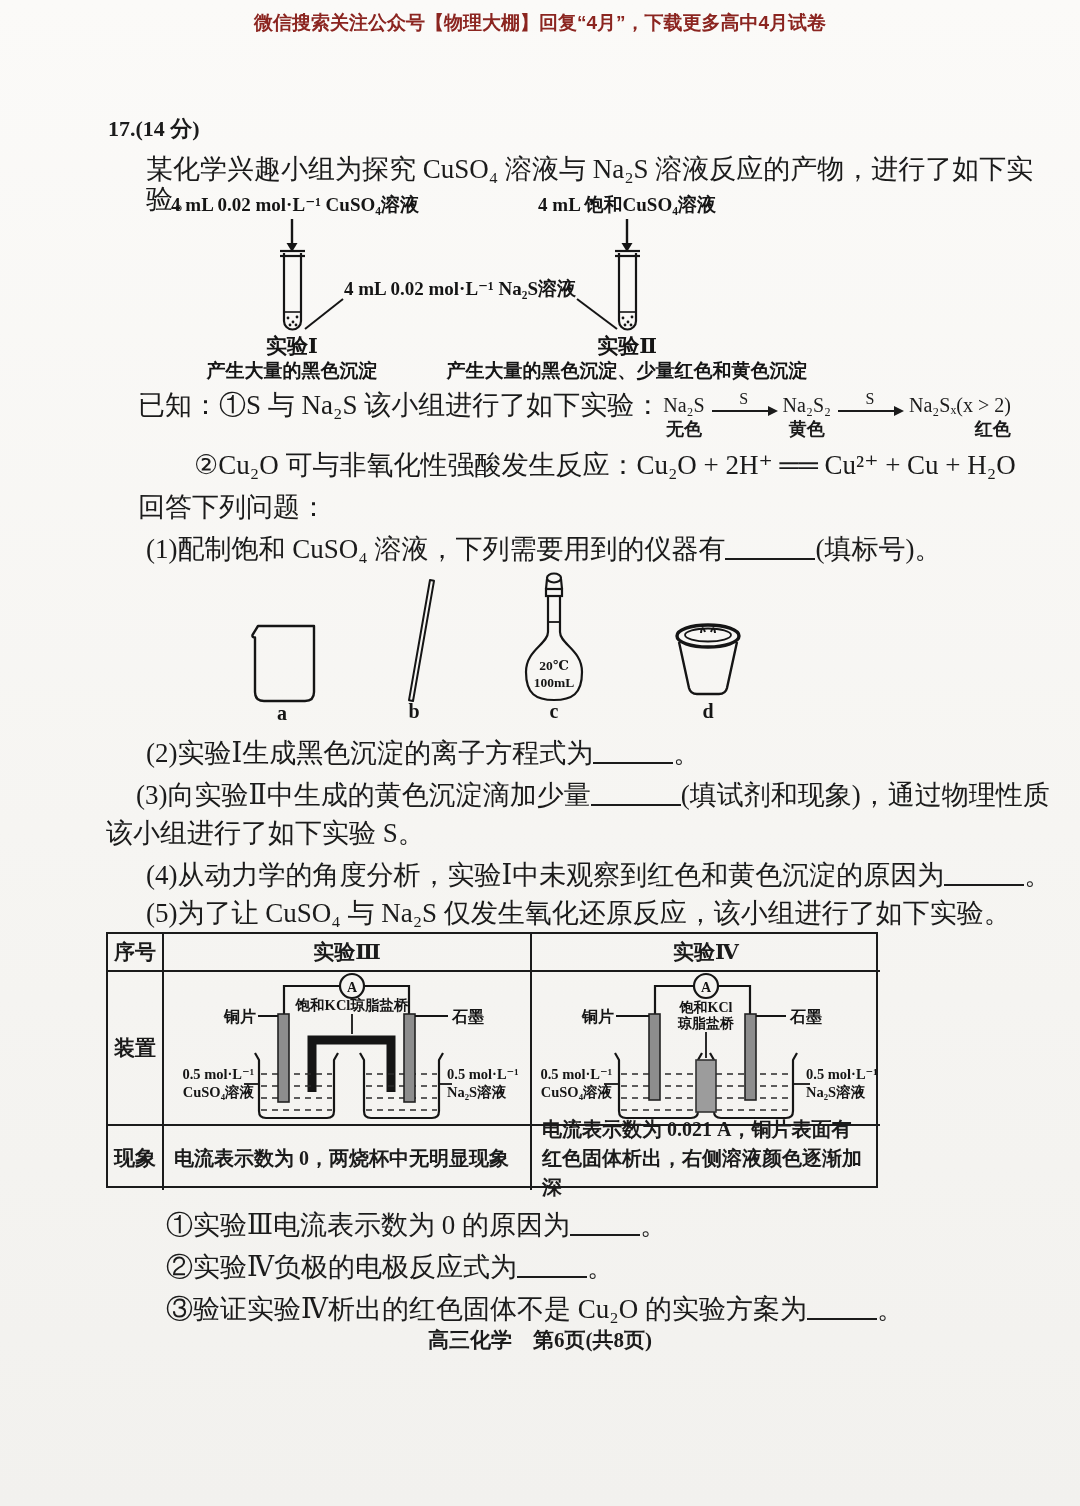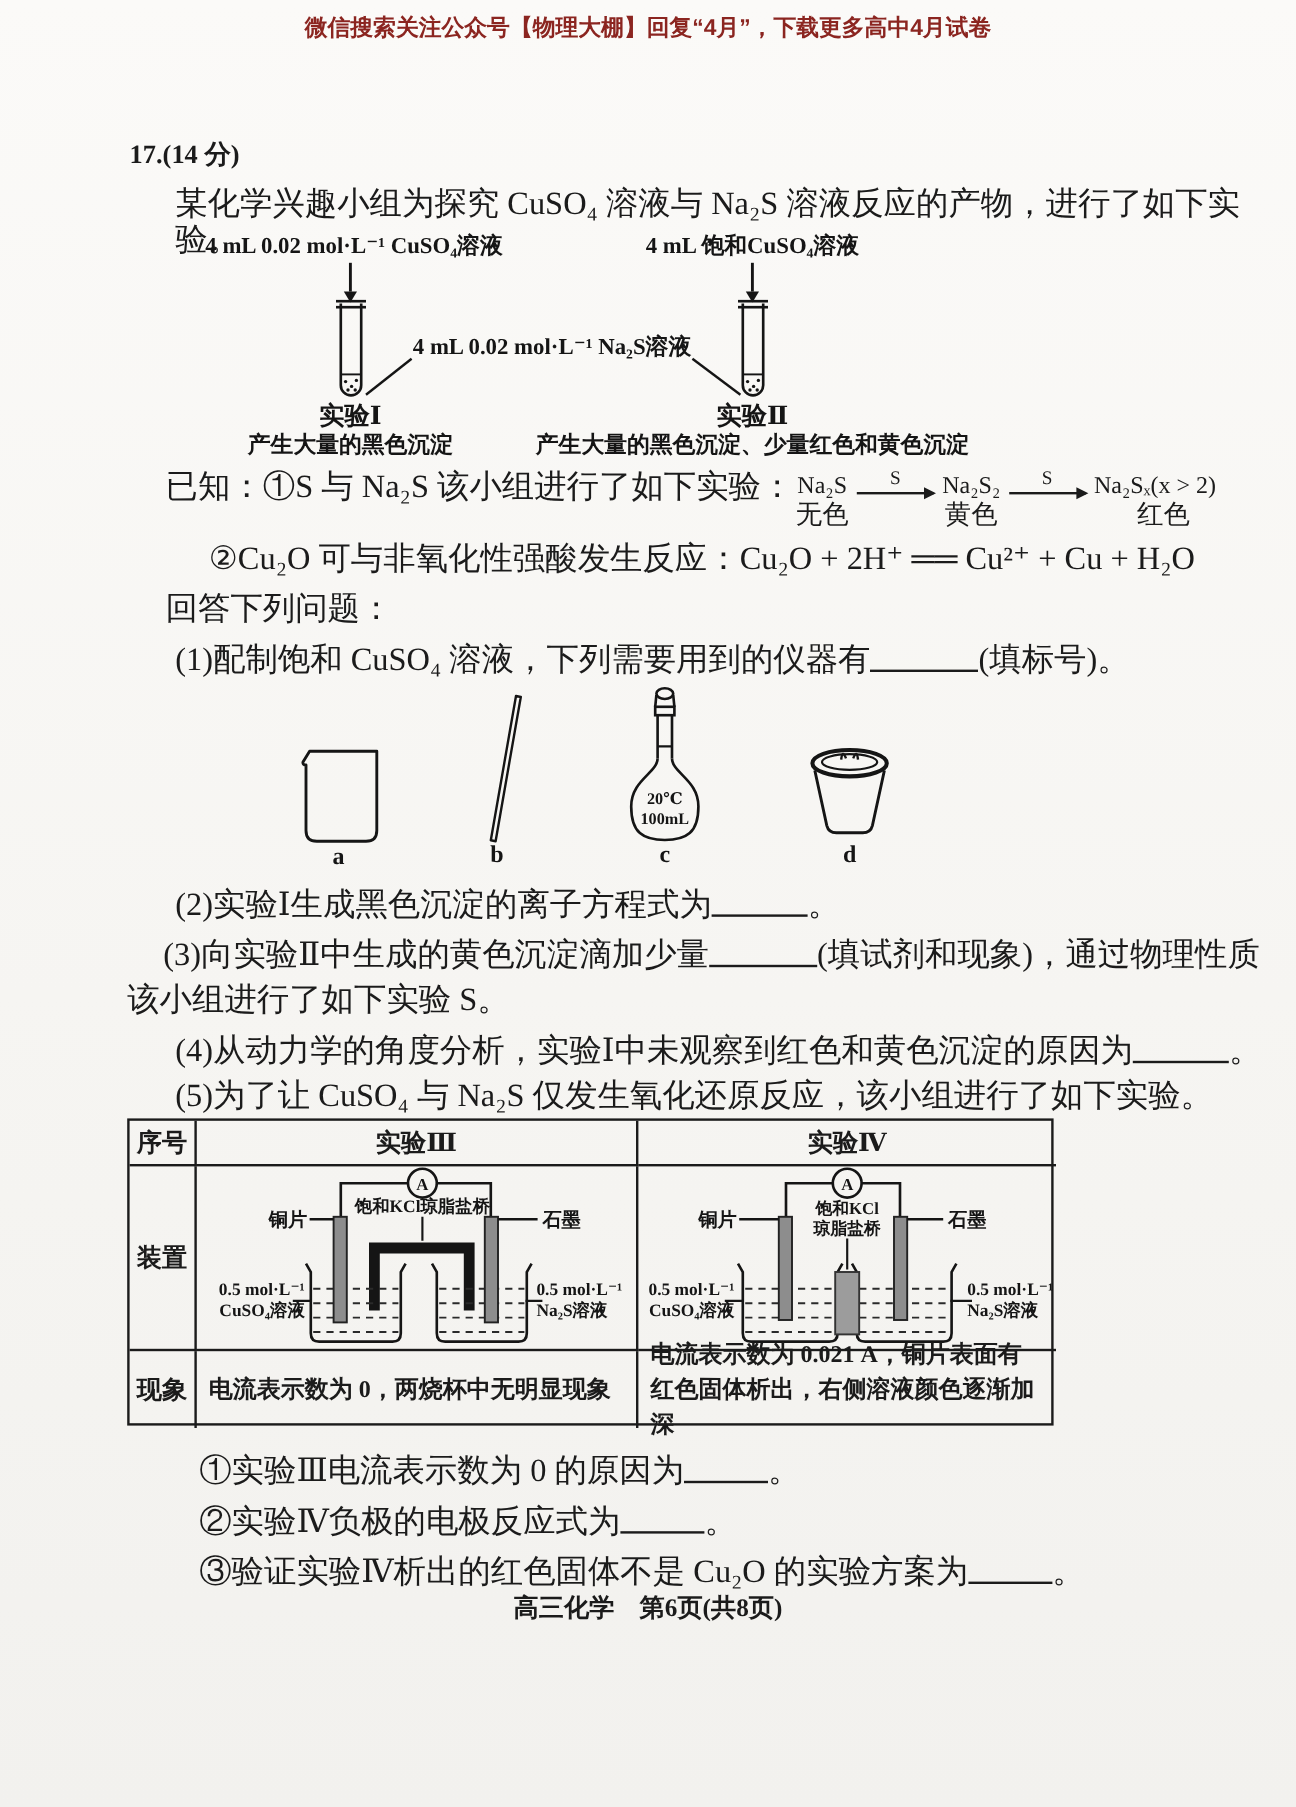--- a/index.html
+++ b/index.html
@@ -12,21 +12,21 @@
          color:#8b2520; font-family:"Liberation Sans","DejaVu Sans",sans-serif; }
   .t21 { font-size:27px; line-height:30px; }
   .t22 { font-size:22px; font-weight:600; }
   .bl  { display:inline-block; border-bottom:2px solid #1b1b1b; height:1.05em; vertical-align:-2px; }
   .w70 { width:70px; } .w80 { width:80px; } .w90 { width:90px; }
   svg text { font-family:"Liberation Serif","DejaVu Serif",serif; fill:#151515; }
   
   .chain { display:flex; align-items:flex-start; }
   .spstack { display:inline-flex; flex-direction:column; align-items:center; margin:0 2px; }
   .spstack .formula { font-size:20px; line-height:30px;font-family:Liberation Serif, serif; }
-  .spstack .clr { font-size:22px; font-weight:400; line-height:18px; }
+  .spstack .clr { font-size:18px; font-weight:700; line-height:18px; }
   .arrstack { display:inline-flex; flex-direction:column; align-items:center; width:66px; margin:0 4px; }
   .arrstack .s { font-size:16px; line-height:15px; margin-top:1px; }
   .arrstack .bar { width:64px; height:2px; background:#1b1b1b; position:relative; margin-top:4px; }
   .arrstack .bar::after { content:""; position:absolute; right:-2px; top:-4.5px;
       border-left:10px solid #1b1b1b; border-top:5px solid transparent; border-bottom:5px solid transparent; }
   
   .qtable { position:absolute; left:106px; top:932px; width:772px; height:256px;
             display:grid; grid-template-columns:56px 368px 348px; grid-template-rows:38px 154px 64px;
             border:2.5px solid #1b1b1b; }
   .qtable > div { border-right:2px solid #1b1b1b; border-bottom:2px solid #1b1b1b;
@@ -110,27 +110,27 @@
       <span class="bar"></span>
     </span>
     <span class="spstack">
       <span class="formula">Na₂S₂</span>
       <span class="clr">黄色</span>
     </span>
     <span class="arrstack">
       <span class="s">S</span>
       <span class="bar"></span>
     </span>
-    <span class="spstack" style="align-items:center;">
+    <span class="spstack" style="align-items:flex-end;">
       <span class="formula">Na₂Sₓ(x &gt; 2)</span>
       <span class="clr" style="padding-left:14px;">红色</span>
     </span>
   </div>
 
-  <div class="abs t21" style="left:174px; top:450px;">②Cu₂O 可与非氧化性强酸发生反应：Cu₂O + 2H⁺ ══ Cu²⁺ + Cu + H₂O</div>
+  <div class="abs t21" style="left:194px; top:450px;">②Cu₂O 可与非氧化性强酸发生反应：Cu₂O + 2H⁺ ══ Cu²⁺ + Cu + H₂O</div>
   <div class="abs t21" style="left:138px; top:492px;">回答下列问题：</div>
 
   <div class="abs t21" style="left:146px; top:532px;">
     <span>(1)配制饱和 CuSO₄ 溶液，下列需要用到的仪器有</span><span class="bl w90"></span><span>(填标号)。</span>
   </div>
 
   <svg class="abs" style="left:244px; top:614px;" width="80" height="112" viewBox="0 0 80 112">
     <path d="M70,12 L14,12 L8.5,21 Q8,23.5 11,23.5 L11,78 Q11,87 20,87 L61,87 Q70,87 70,78 Z" fill="none" stroke="#151515" stroke-width="2.4" stroke-linejoin="round"></path>
     <text x="38" y="106" text-anchor="middle" font-size="20" font-weight="700">a</text>
   </svg>

